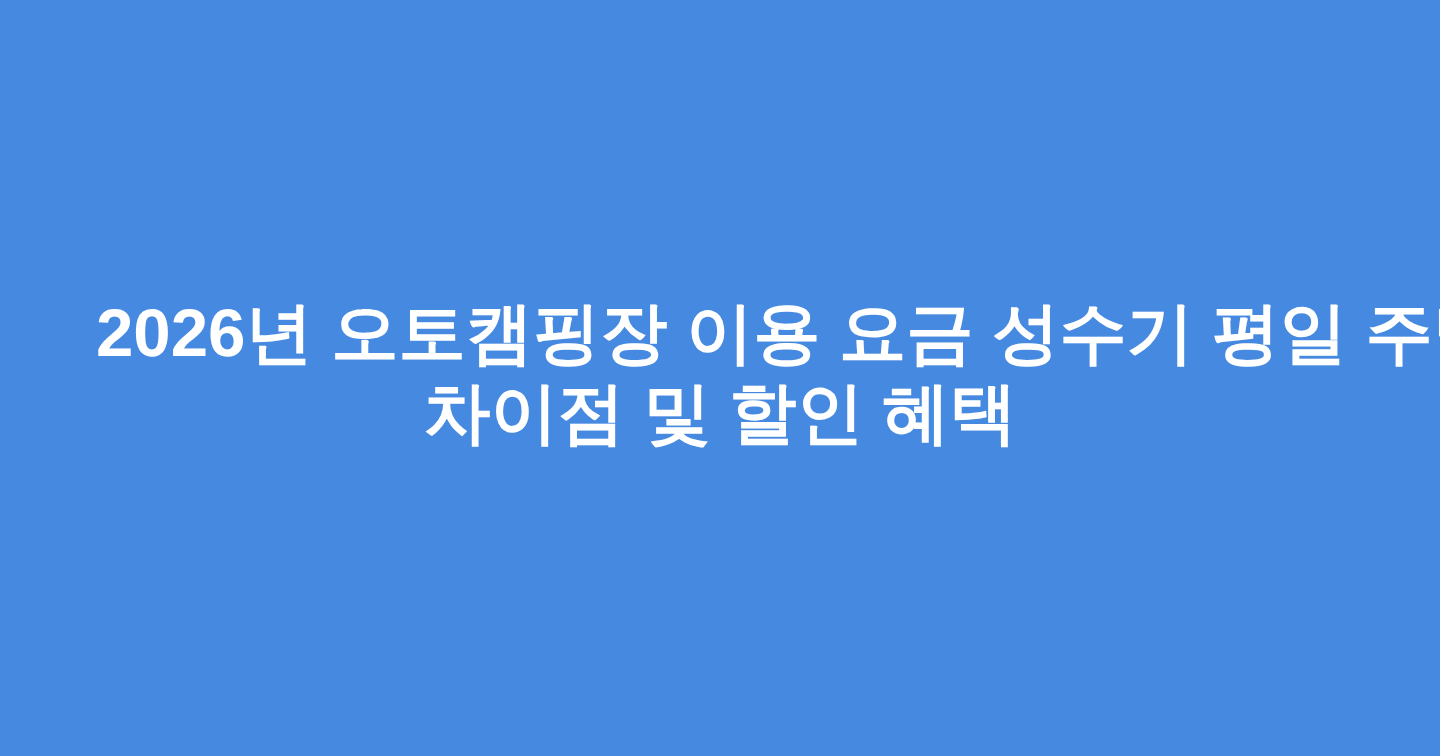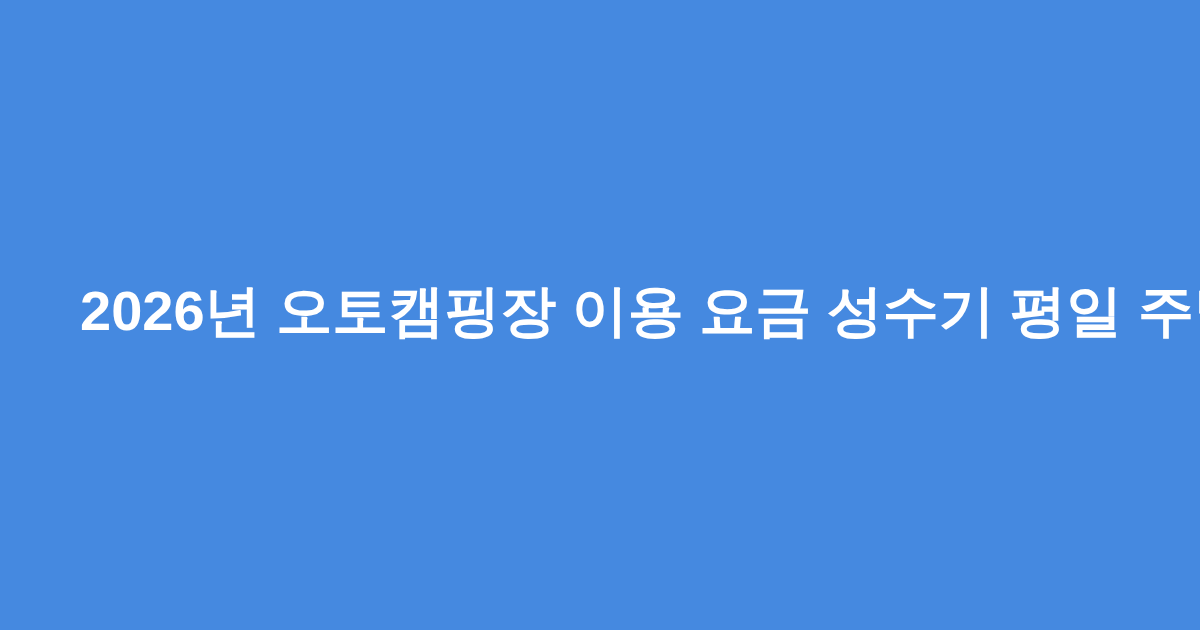--- a/index.html
+++ b/index.html
@@ -48,16 +48,17 @@
 </style>
 </head>
 <body>
 
 <div class="card">
 
   <div class="title-block">
 
     <span class="title-line">2026년 오토캠핑장 이용 요금 성수기 평일 주말</span>
 
+    <span class="title-line">차이점 및 할인 혜택</span>
 
   </div>
 
 </div>
 
 </body></html>

